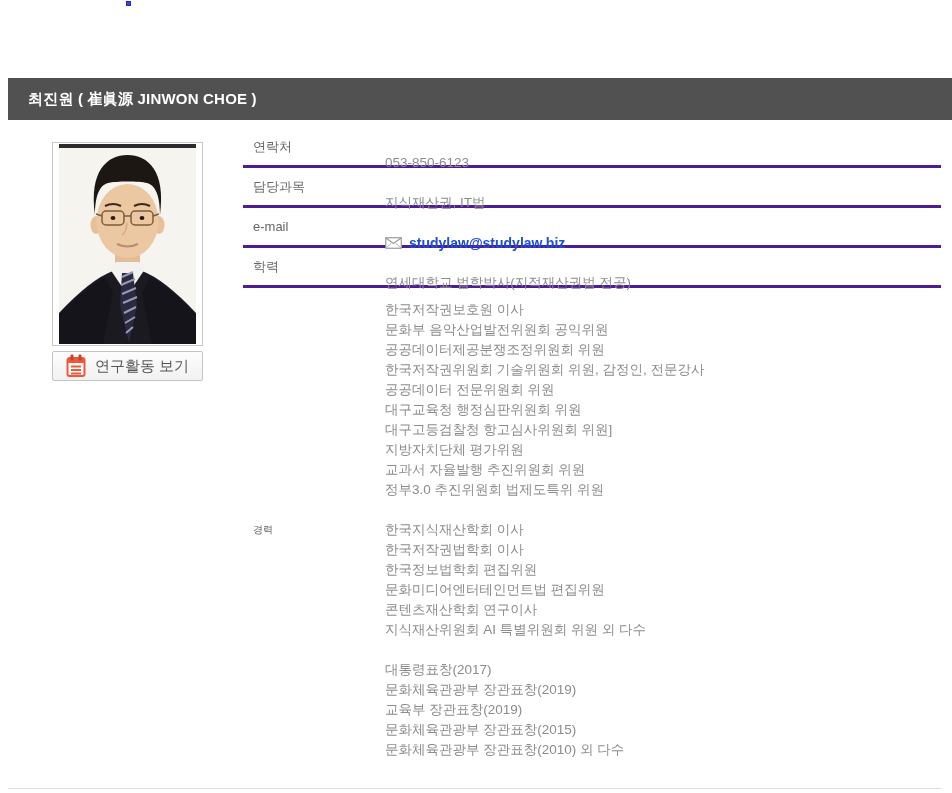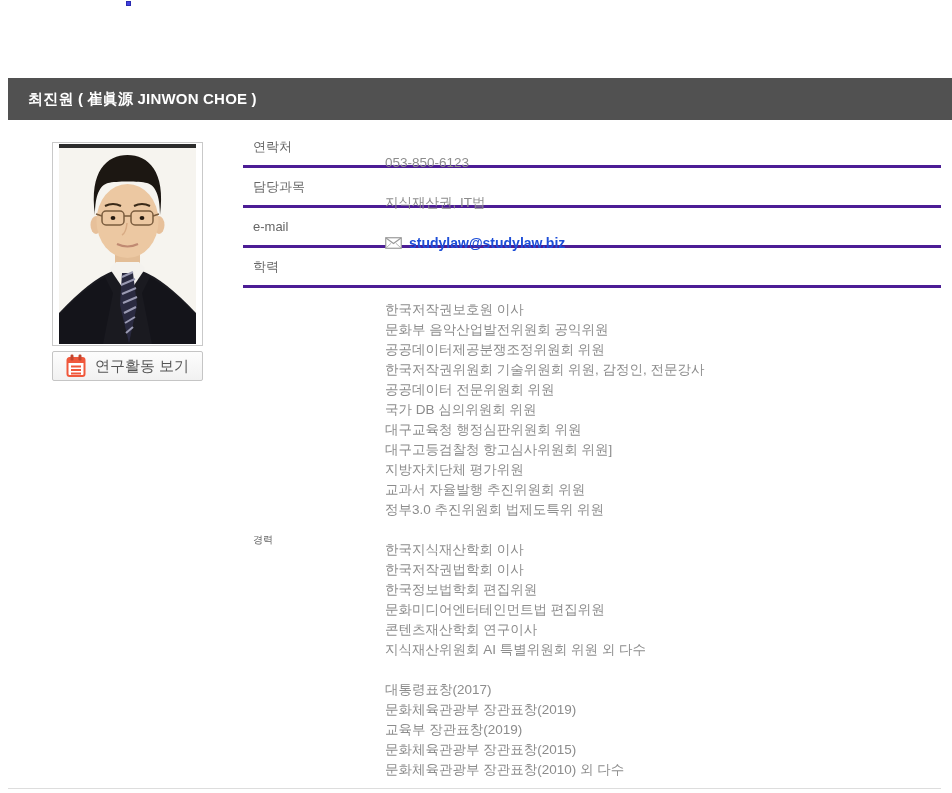--- a/index.html
+++ b/index.html
@@ -122,31 +122,31 @@
           <rect x="0.75" y="0.75" width="15.5" height="10.5" fill="#ffffff" stroke="#9a9a9a" stroke-width="1.2"></rect>
           <path d="M1 1 L8.5 6.6 L16 1" fill="none" stroke="#9a9a9a" stroke-width="1.2"></path>
           <path d="M1 11 L6.2 6.2 M16 11 L10.8 6.2" fill="none" stroke="#b5b5b5" stroke-width="1"></path>
         </svg>
         <span class="email-text">studylaw@studylaw.biz</span>
       </div>
     </div>
 
     <div class="info-row">
       <div class="cell-label">학력</div>
+      <div class="cell-value">연세대학교 법학박사(지적재산권법 전공)</div>
     </div>
 
     <div class="career-row">
       <div class="cell-label">경력</div>
       <div class="career-lines">
           <div class="career-line">한국저작권보호원 이사</div>
           <div class="career-line">문화부 음악산업발전위원회 공익위원</div>
           <div class="career-line">공공데이터제공분쟁조정위원회 위원</div>
           <div class="career-line">한국저작권위원회 기술위원회 위원, 감정인, 전문강사</div>
           <div class="career-line">공공데이터 전문위원회 위원</div>
-          <div class="career-line">국가 DB 심의위원회 위원</div>
           <div class="career-line">대구교육청 행정심판위원회 위원</div>
           <div class="career-line">대구고등검찰청 항고심사위원회 위원]</div>
           <div class="career-line">지방자치단체 평가위원</div>
           <div class="career-line">교과서 자율발행 추진위원회 위원</div>
           <div class="career-line">정부3.0 추진위원회 법제도특위 위원</div>
           <div class="career-line"></div>
           <div class="career-line">한국지식재산학회 이사</div>
           <div class="career-line">한국저작권법학회 이사</div>
           <div class="career-line">한국정보법학회 편집위원</div>
           <div class="career-line">문화미디어엔터테인먼트법 편집위원</div>

